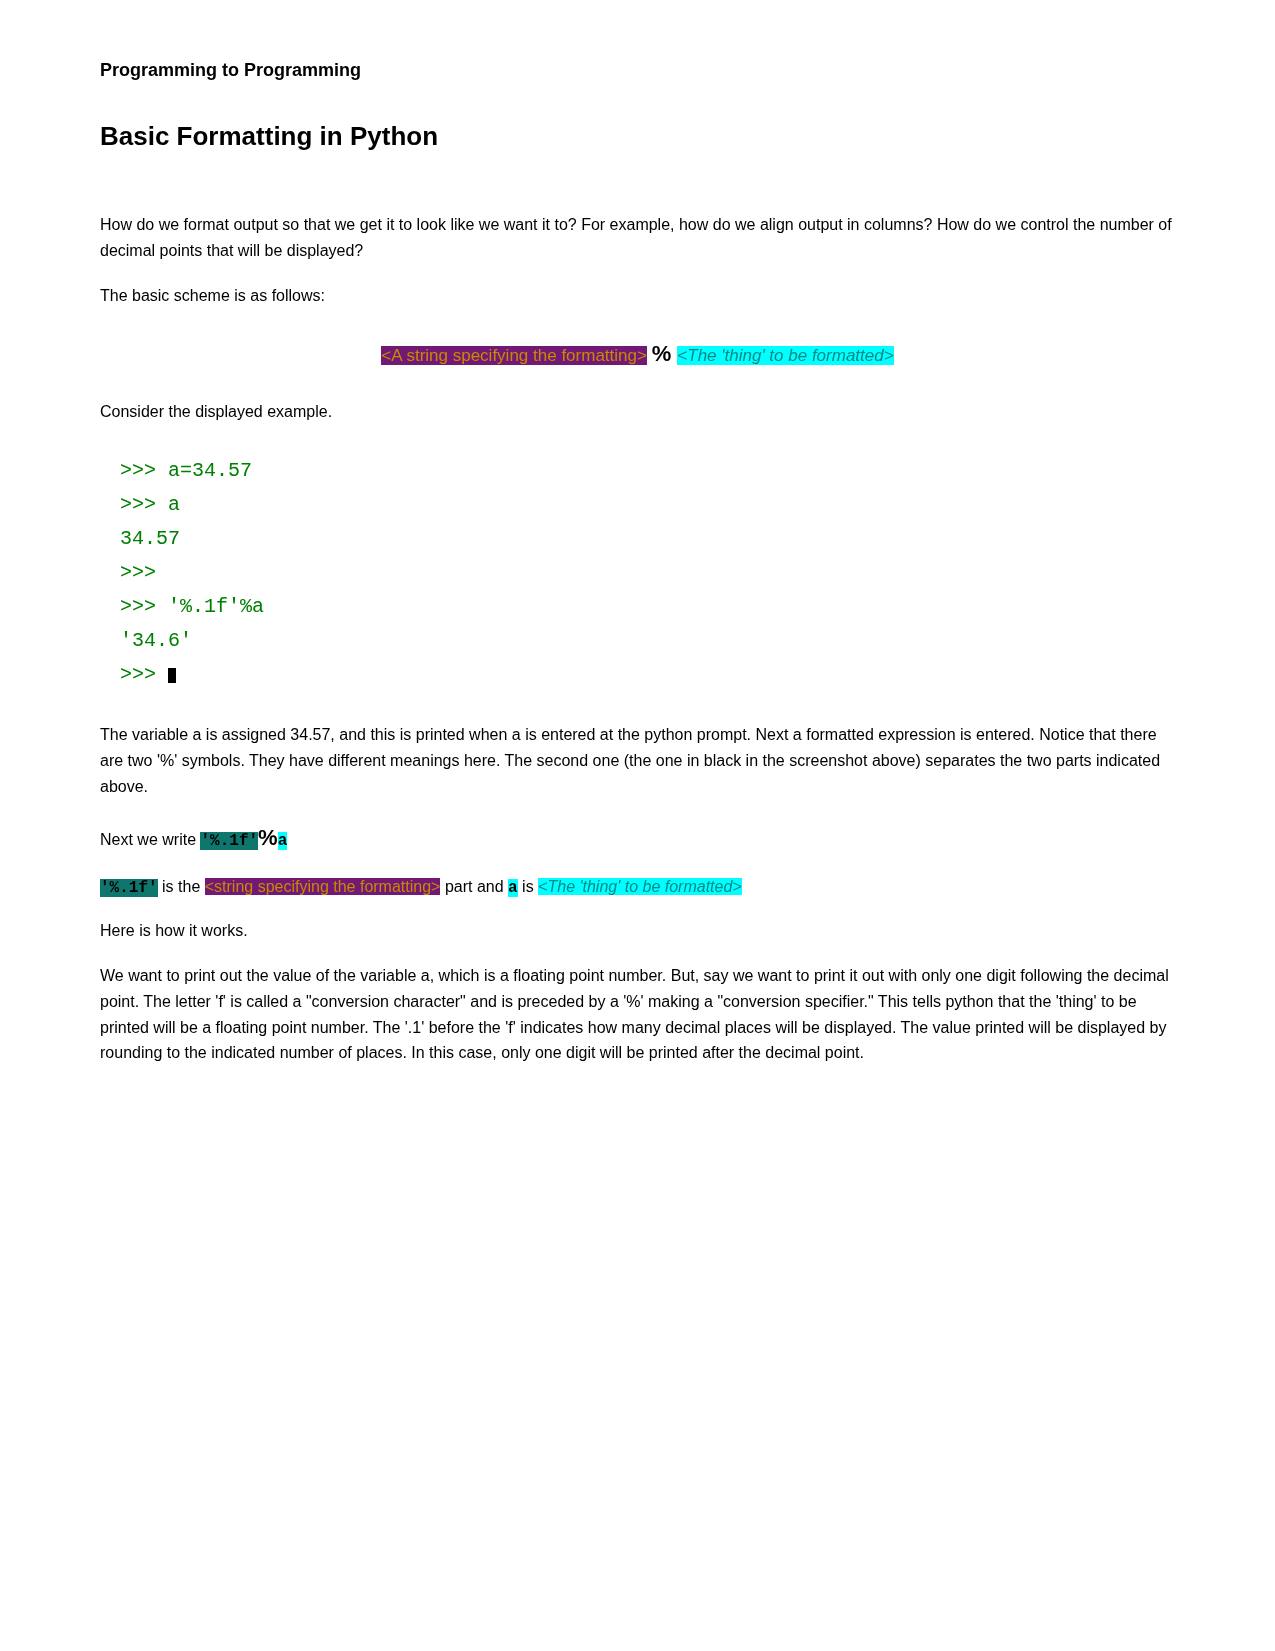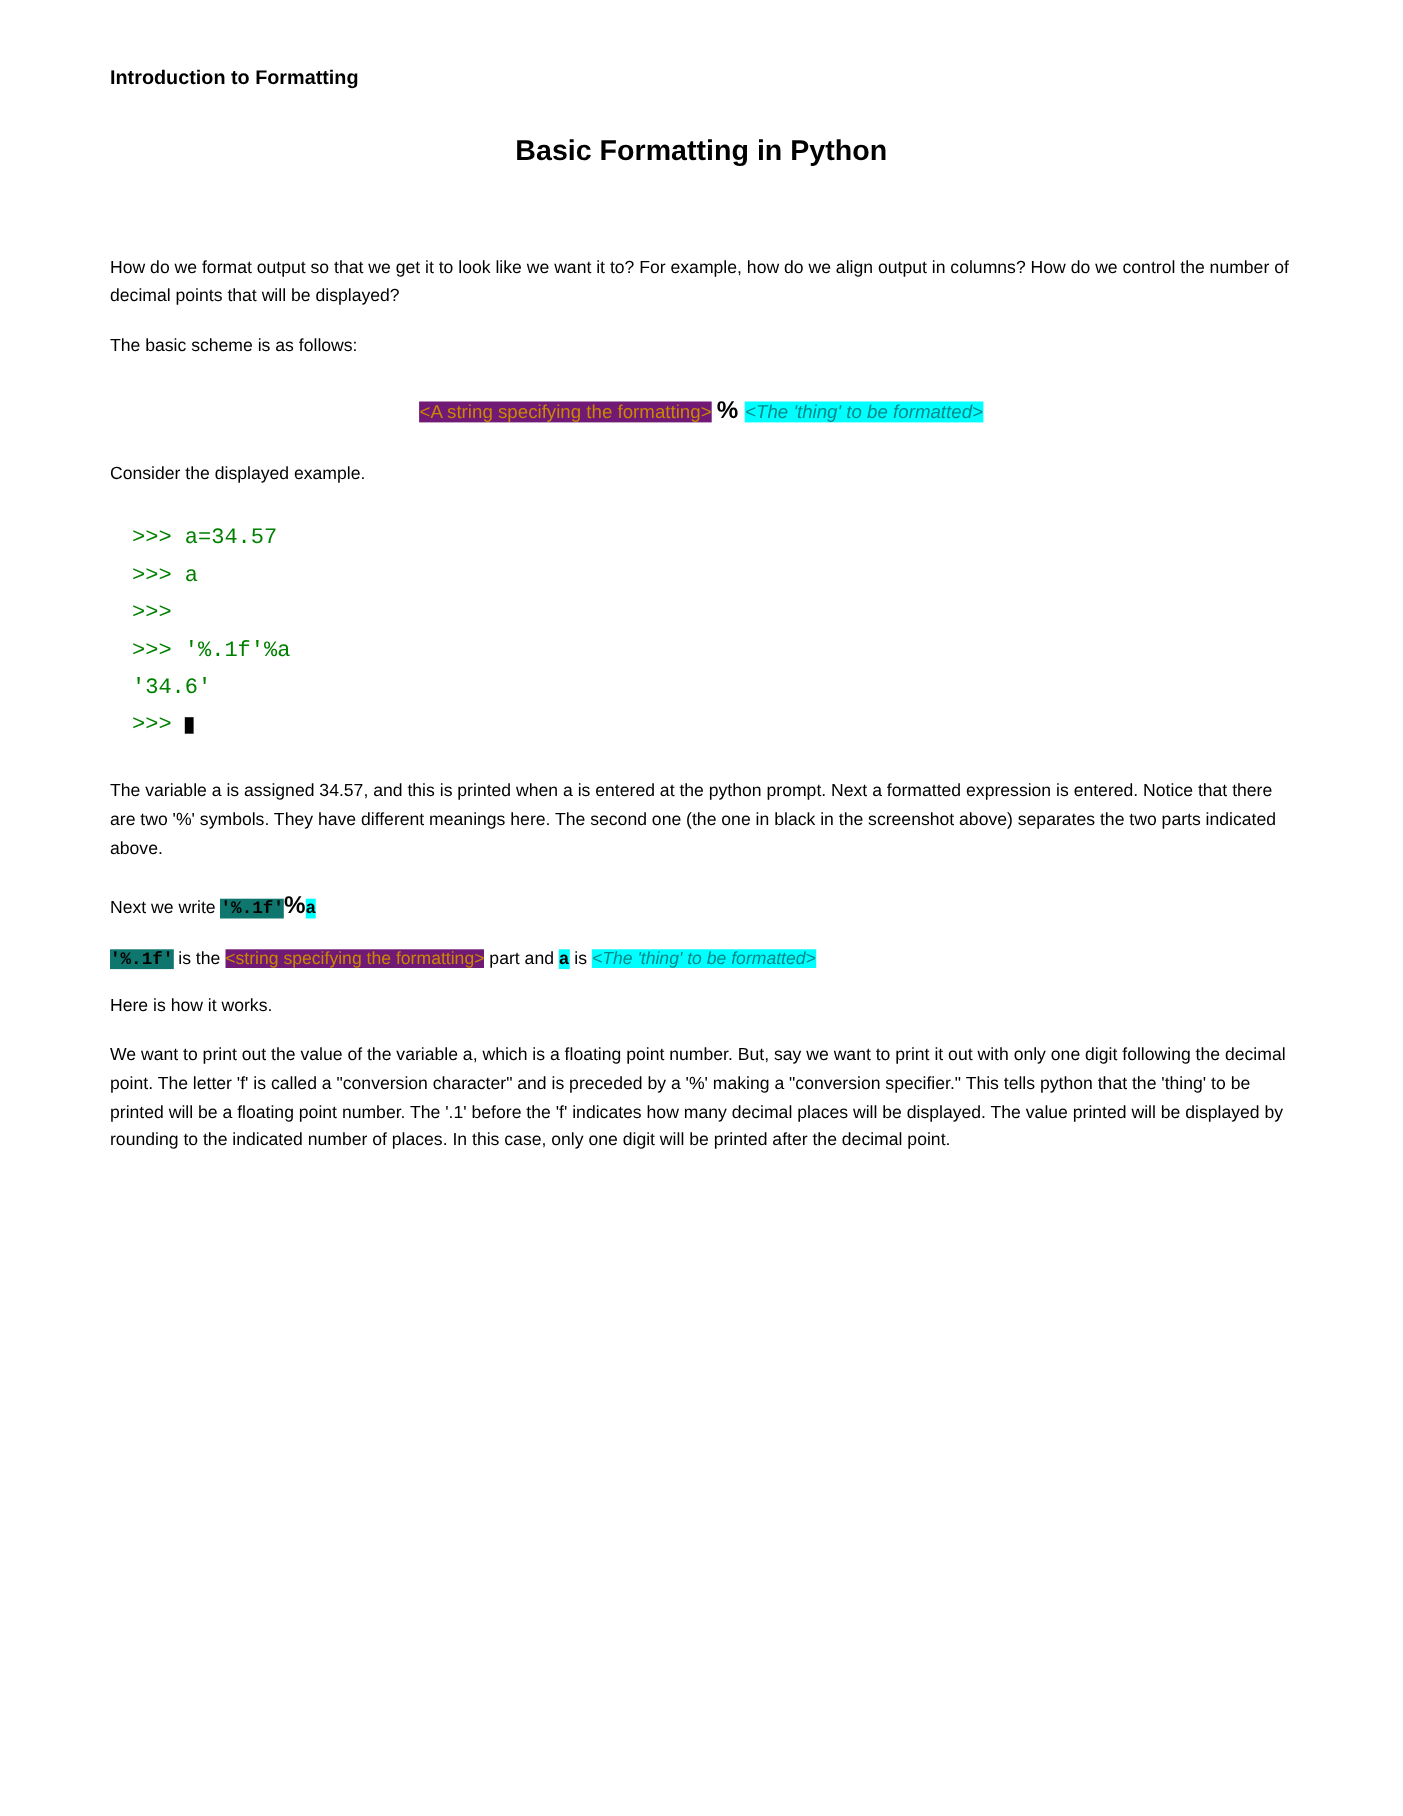--- a/index.html
+++ b/index.html
@@ -20,22 +20,21 @@
 
     .section-title {
       font-size: 18px;
       font-weight: bold;
       margin-bottom: 40px;
     }
 
     .page-title {
       font-size: 26px;
       font-weight: bold;
-      text-align: center;
-      margin-bottom: 79px;
+      margin-bottom: 60px;
     }
 
     .paragraph {
       margin-bottom: 20px;
       line-height: 1.6;
     }
 
     .format-scheme-box {
       background: #ffffff;
       padding: 12px 20px;
@@ -109,21 +108,21 @@
       display: inline-block;
       width: 8px;
       height: 15px;
       background: #000;
       vertical-align: middle;
     }
   </style>
 </head>
 <body>
 
-<div class="section-title">Introduction to Formatting</div>
+<div class="section-title">Programming to Programming</div>
 
 <div class="page-title">Basic Formatting in Python</div>
 
 <p class="paragraph">How do we format output so that we get it to look like we want it to? For example, how do we align output in columns? How do we control the number of decimal points that will be displayed?</p>
 
 <p class="paragraph">The basic scheme is as follows:</p>
 
 <div class="format-scheme-box">
   <span class="highlight-yellow format-label-yellow">&lt;A string specifying the formatting&gt;</span>
   <span class="percent-symbol"> <span>%</span> </span>
@@ -131,20 +130,23 @@
 </div>
 
 <p class="paragraph">Consider the displayed example.</p>
 
 <div class="code-block">
   <div>
     <span class="code-prompt">&gt;&gt;&gt; a=34.57</span>
   </div>
   <div>
     <span class="code-prompt">&gt;&gt;&gt; a</span>
+  </div>
+  <div>
+    <span class="code-output">34.57</span>
   </div>
   <div>
     <span class="code-prompt">&gt;&gt;&gt;</span>
   </div>
   <div>
     <span class="code-prompt">&gt;&gt;&gt; '%.1f'%a</span>
   </div>
   <div>
     <span class="code-output">'34.6'</span>
   </div>

